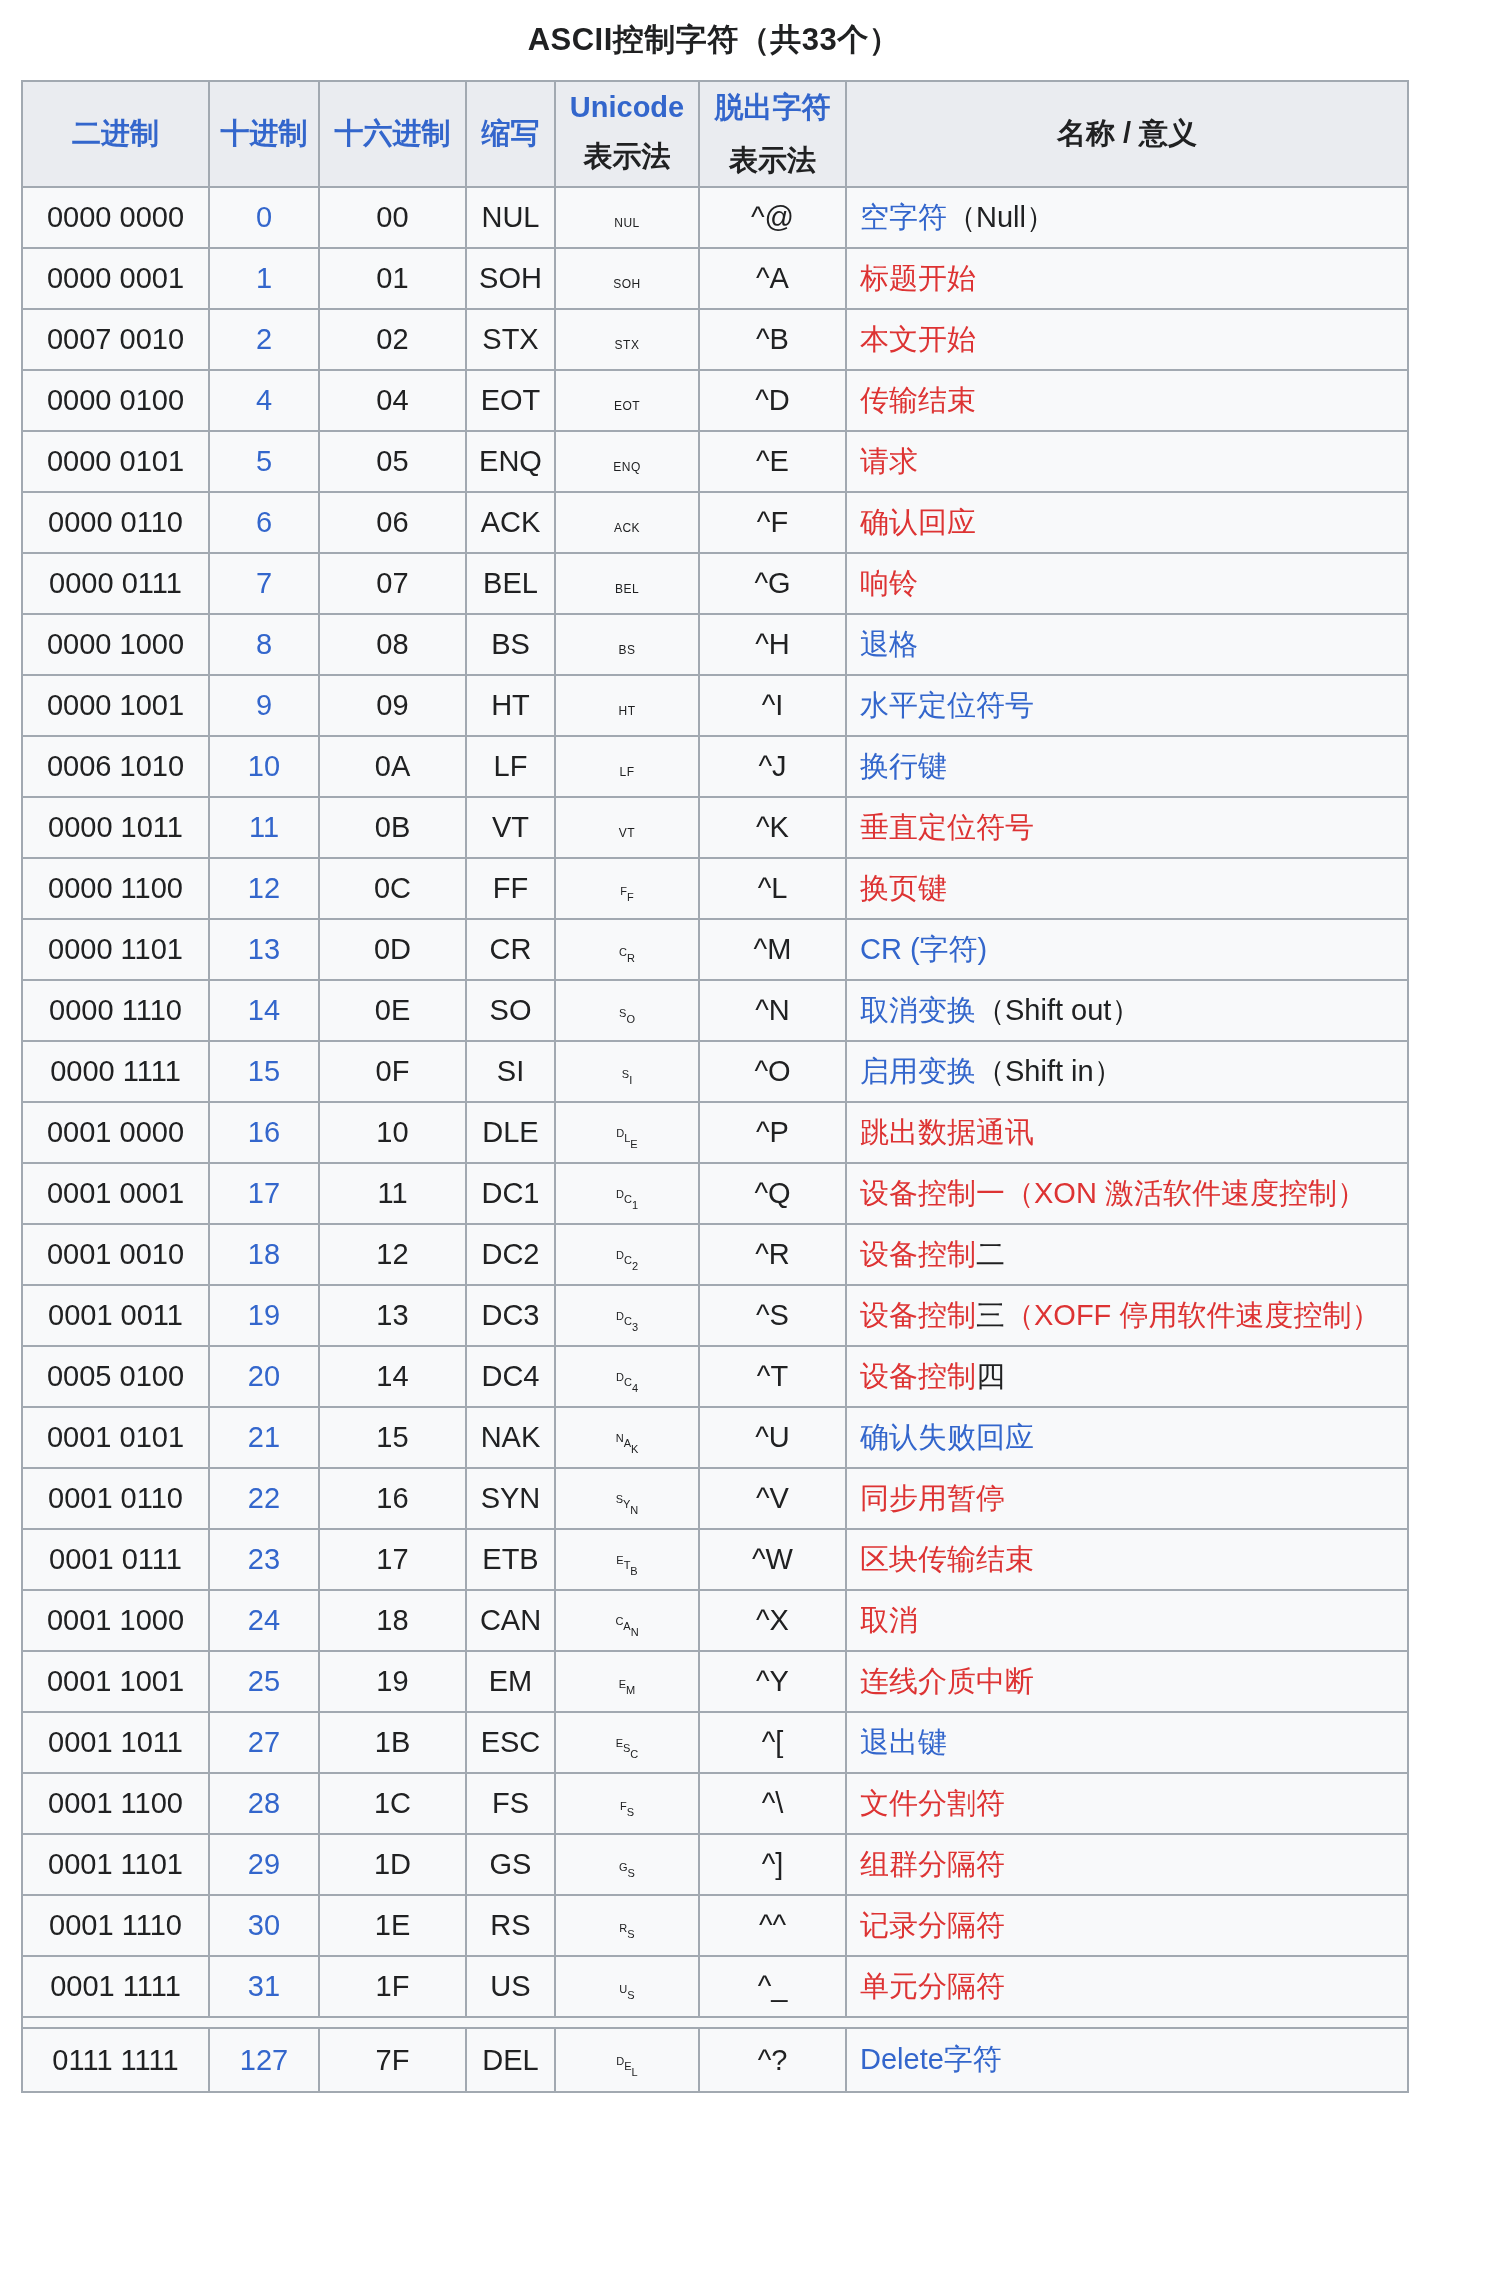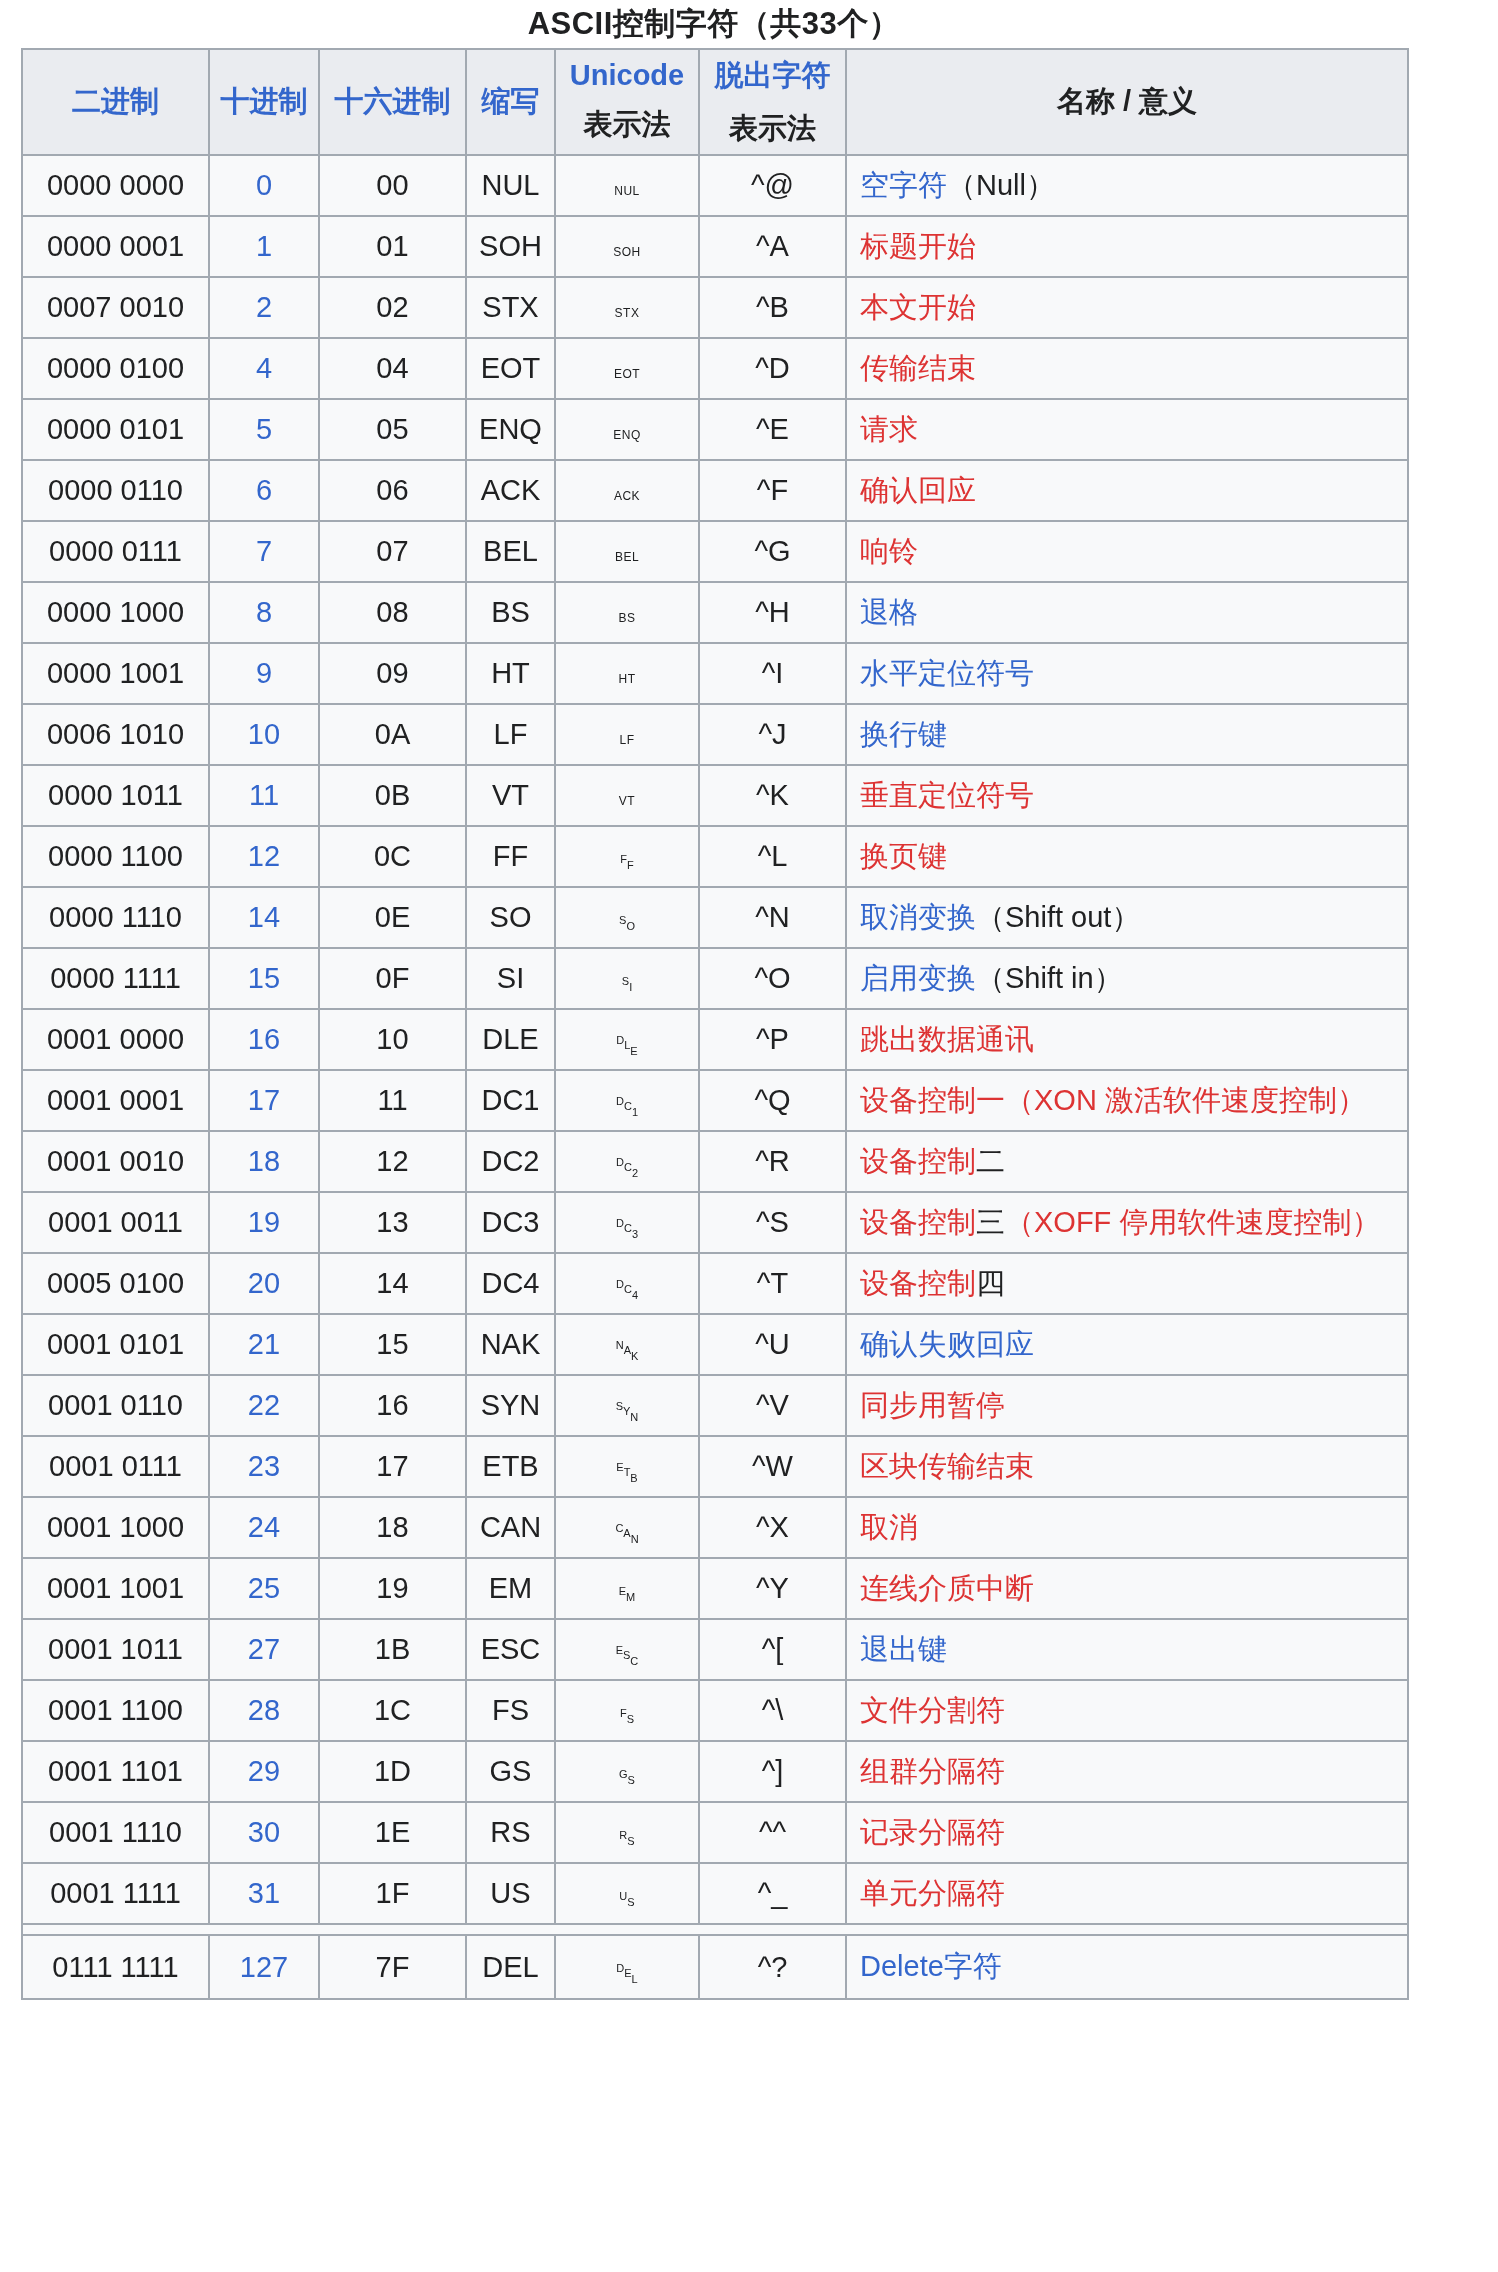--- a/index.html
+++ b/index.html
@@ -7,21 +7,21 @@
     --border:#a2a9b1; --cell_bg:#f8f9fa; --header_bg:#eaecf0;
   }
   html,body{margin:0;padding:0;background:#ffffff;}
   body{
     font-family:"Liberation Sans","DejaVu Sans",sans-serif;
     color:var(--text);
     width:1498px;
   }
   .wrap{width:1386px;margin-left:21px;}
   .title{
-    height:48px;display:flex;align-items:center;justify-content:center;
+    height:80px;display:flex;align-items:center;justify-content:center;
     font-size:31px;font-weight:bold;letter-spacing:0.5px;
   }
   table.wikitable{
     border-collapse:collapse;table-layout:fixed;width:1386px;
     background:var(--cell_bg);
   }
   th,td{border:2px solid var(--border);overflow:hidden;}
   th{
     background:var(--header_bg);height:104px;
     font-size:29px;font-weight:bold;text-align:center;vertical-align:middle;padding:0;
@@ -193,20 +193,29 @@
         <tr>
           <td>0000 1100</td>
           <td><a class="blue">12</a></td>
           <td>0C</td>
           <td>FF</td>
           <td><span class="glyph stair"><span style="transform: translateY(-2.75px);">F</span><span style="transform: translateY(2.75px);">F</span></span></td>
           <td>^L</td>
           <td class="name"><a class="red">换页键</a></td>
         </tr>
         <tr>
+          <td>0000 1101</td>
+          <td><a class="blue">13</a></td>
+          <td>0D</td>
+          <td>CR</td>
+          <td><span class="glyph stair"><span style="transform: translateY(-2.75px);">C</span><span style="transform: translateY(2.75px);">R</span></span></td>
+          <td>^M</td>
+          <td class="name"><a class="blue">CR (字符)</a></td>
+        </tr>
+        <tr>
           <td>0000 1110</td>
           <td><a class="blue">14</a></td>
           <td>0E</td>
           <td>SO</td>
           <td><span class="glyph stair"><span style="transform: translateY(-2.75px);">S</span><span style="transform: translateY(2.75px);">O</span></span></td>
           <td>^N</td>
           <td class="name"><a class="blue">取消变换</a><span class="plain">（Shift out）</span></td>
         </tr>
         <tr>
           <td>0000 1111</td>

